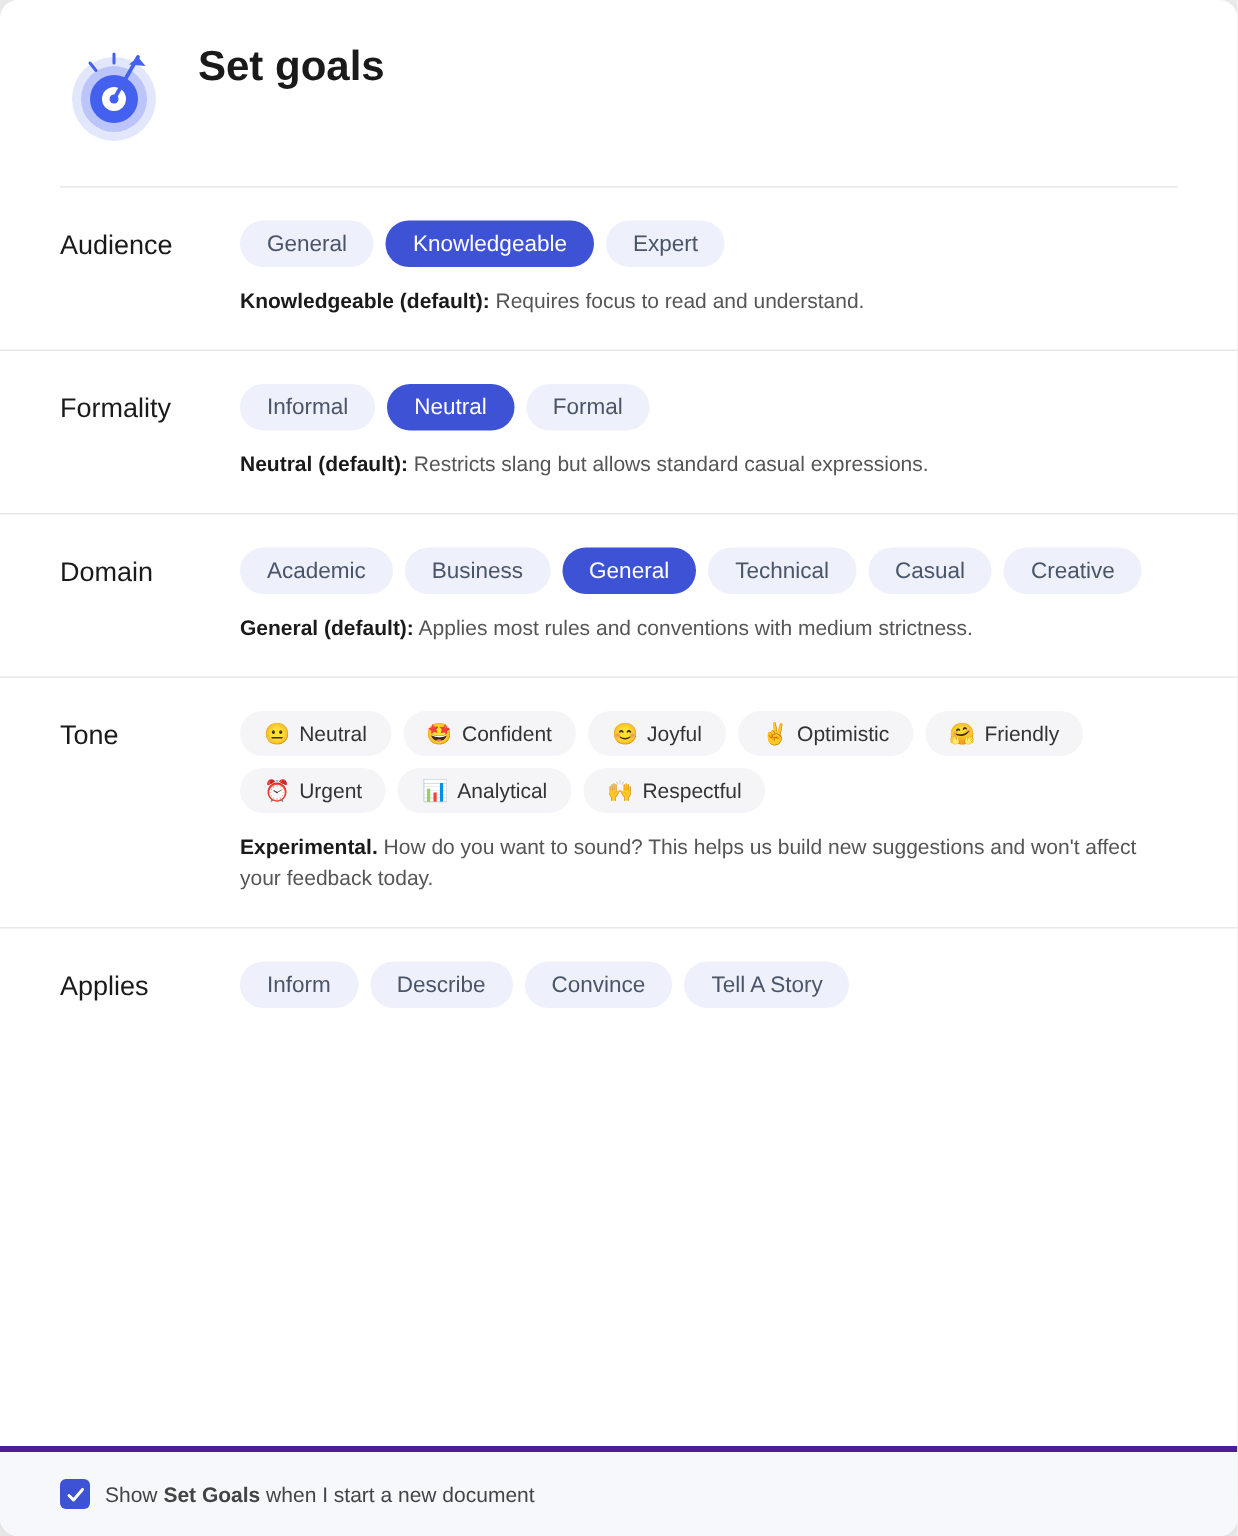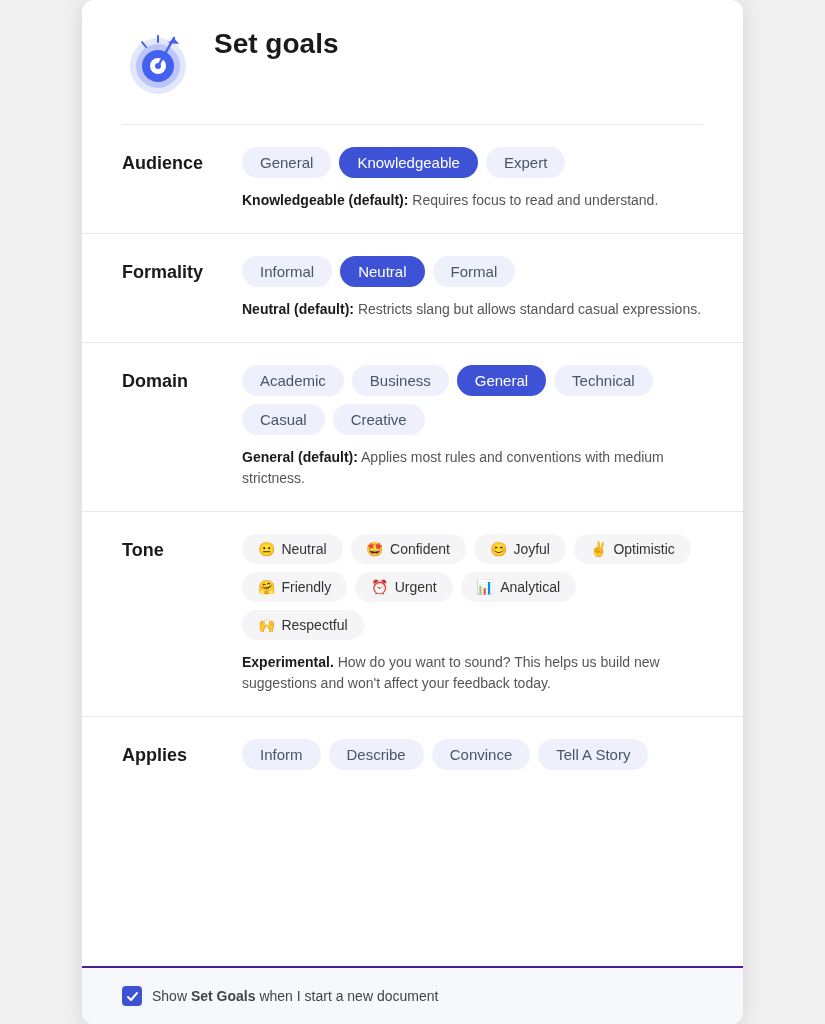--- a/index.html
+++ b/index.html
@@ -7,21 +7,21 @@
       font-family: -apple-system, BlinkMacSystemFont, 'Segoe UI', sans-serif;
       background: #f0f0f0;
       display: flex;
       justify-content: center;
       align-items: center;
       min-height: 100vh;
     }
     .card {
       background: #fff;
       border-radius: 12px;
-      width: 661px;
+      width: 825px;
       min-height: 1024px;
       box-shadow: 0 2px 20px rgba(0,0,0,0.12);
       display: flex;
       flex-direction: column;
       overflow: hidden;
     }
     .header {
       padding: 28px 40px 24px 40px;
       display: flex;
       align-items: flex-start;
@@ -46,21 +46,21 @@
       height: 1px;
       background: #e8e8e8;
       margin: 0 40px;
     }
     .section {
       padding: 22px 40px;
       border-bottom: 1px solid #e8e8e8;
     }
     .section-label {
       font-size: 18px;
-      font-weight: 700;
+      font-weight: 400;
       color: #1a1a1a;
       min-width: 110px;
       margin-bottom: 14px;
     }
     .section-content {
       flex: 1;
     }
     .chips {
       display: flex;
       flex-wrap: wrap;
@@ -102,21 +102,21 @@
       color: #1a1a1a;
       font-weight: 700;
     }
     .footer {
       margin-top: auto;
       padding: 18px 40px;
       background: #f7f8fc;
       display: flex;
       align-items: center;
       justify-content: space-between;
-      border-top: 2px solid #4c1d95;
+      border-top: 4px solid #4c1d95;
     }
     .footer-left {
       display: flex;
       align-items: center;
       gap: 10px;
     }
     .checkbox {
       width: 20px;
       height: 20px;
       background: #3d52d5;

